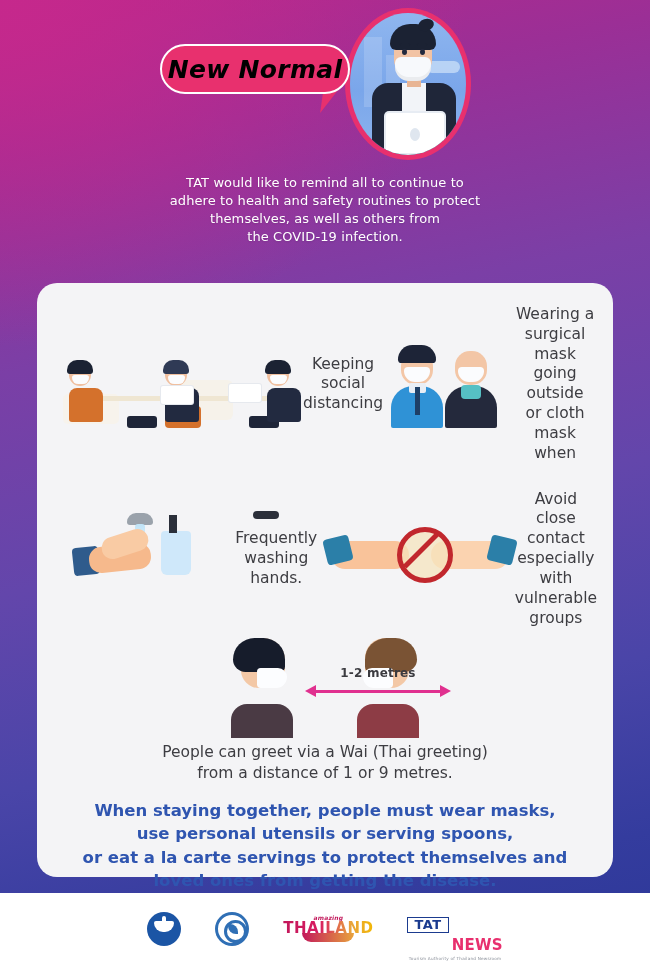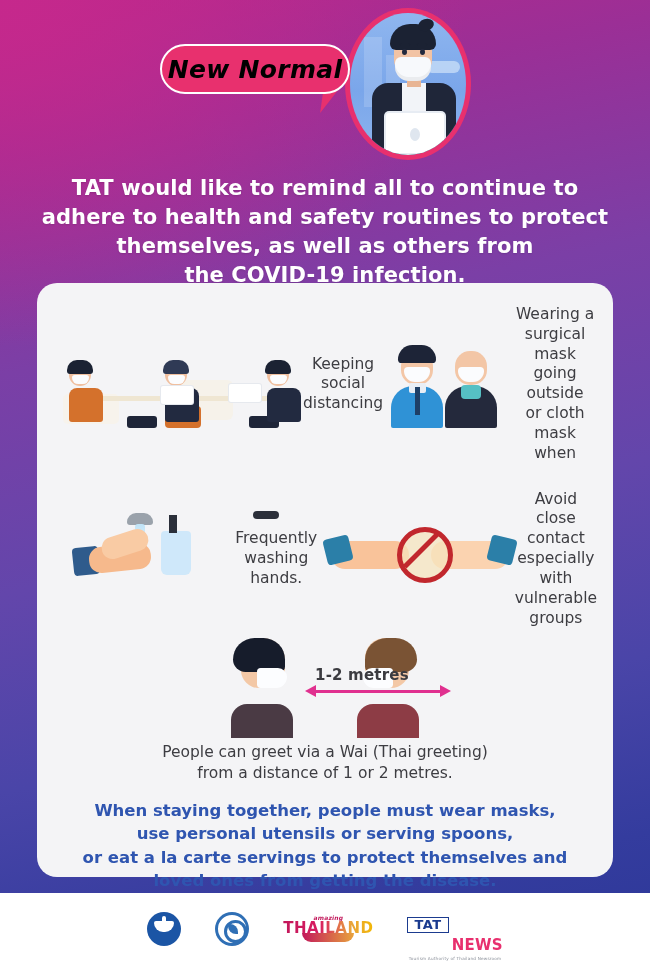--- a/index.html
+++ b/index.html
@@ -62,21 +62,21 @@
   .bubble-tail{
     position:absolute;left:322px;top:86px;width:0;height:0;
     border-left:14px solid #e8306e;
     border-bottom:24px solid transparent;
     border-top:4px solid #e8306e;
     transform:rotate(8deg);
   }
   
   .intro{
     margin:6px 22px 0 22px;text-align:center;color:#ffffff;
-    font-size:21px;font-weight:bold;line-height:1.38;letter-spacing:.1px;
+    font-size:13px;font-weight:normal;line-height:1.38;letter-spacing:.1px;
     text-shadow:0 1px 2px rgba(0,0,0,.12);
   }
   
   .card{
     position:absolute;left:37px;top:283px;width:576px;height:594px;
     background:#f4f4f6;border-radius:20px;box-sizing:border-box;
     padding:14px 16px 0 16px;
   }
   .row{display:flex;}
   .cell{flex:1;display:flex;align-items:center;}
@@ -149,21 +149,21 @@
   .pfmask{position:absolute;top:30px;width:30px;height:20px;border-radius:4px 10px 12px 4px;background:#fcfdff;}
   .prL .pfmask{left:34px;}
   .prR .pfmask{right:34px;transform:scaleX(-1);}
   .pfbody{position:absolute;bottom:0;width:62px;height:34px;border-radius:16px 16px 0 0;}
   .prL .pfbody{left:8px;background:#4a3a44;}
   .prR .pfbody{right:8px;background:#8d3c45;}
   .arrow{position:absolute;left:262px;top:56px;width:126px;height:3px;background:#e0308f;}
   .arrow:before,.arrow:after{content:"";position:absolute;top:-5px;width:0;height:0;border-top:6.5px solid transparent;border-bottom:6.5px solid transparent;}
   .arrow:before{left:-10px;border-right:11px solid #e0308f;}
   .arrow:after{right:-10px;border-left:11px solid #e0308f;}
-  .metres{position:absolute;left:262px;top:32px;width:126px;text-align:left;font-size:15px;font-weight:bold;color:#3b3b40;letter-spacing:.2px;}
+  .metres{position:absolute;left:262px;top:32px;width:126px;text-align:center;font-size:12px;font-weight:bold;color:#3b3b40;letter-spacing:.2px;}
   .waicap{text-align:center;color:#3d3d42;font-size:15.5px;line-height:1.3;margin-top:4px;}
   .bluetext{
     text-align:center;color:#2f55b0;font-weight:bold;font-size:16.5px;
     line-height:1.42;margin-top:16px;padding:0 6px;
   }
   
   .footer{
     position:absolute;left:0;bottom:0;width:650px;height:71px;background:#ffffff;
     display:flex;align-items:center;justify-content:center;gap:34px;
   }
@@ -350,21 +350,21 @@
         <div class="pfhead"></div>
         <div class="pfhair"></div>
         <div class="pfmask"></div>
       </div>
       <div class="metres">1-2 metres</div>
       <div class="arrow"></div>
     </div>
 
     <div class="waicap">
       <div>People can greet via a Wai (Thai greeting)</div>
-      <div>from a distance of 1 or 2 metres.</div>
+      <div>from a distance of 1 or 9 metres.</div>
     </div>
 
     <div class="bluetext">
       <div>When staying together, people must wear masks,</div>
       <div>use personal utensils or serving spoons,</div>
       <div>or eat a la carte servings to protect themselves and</div>
       <div>loved ones from getting the disease.</div>
     </div>
   </div>
 

